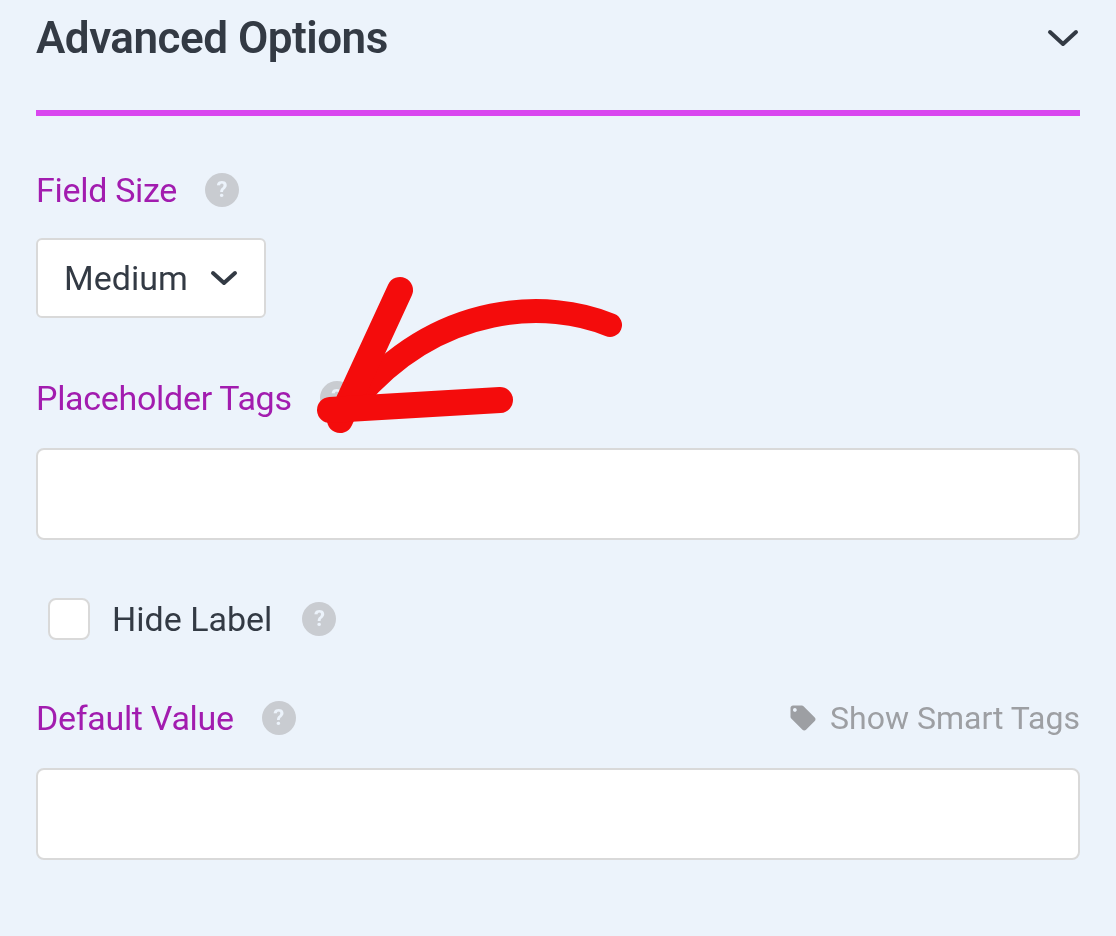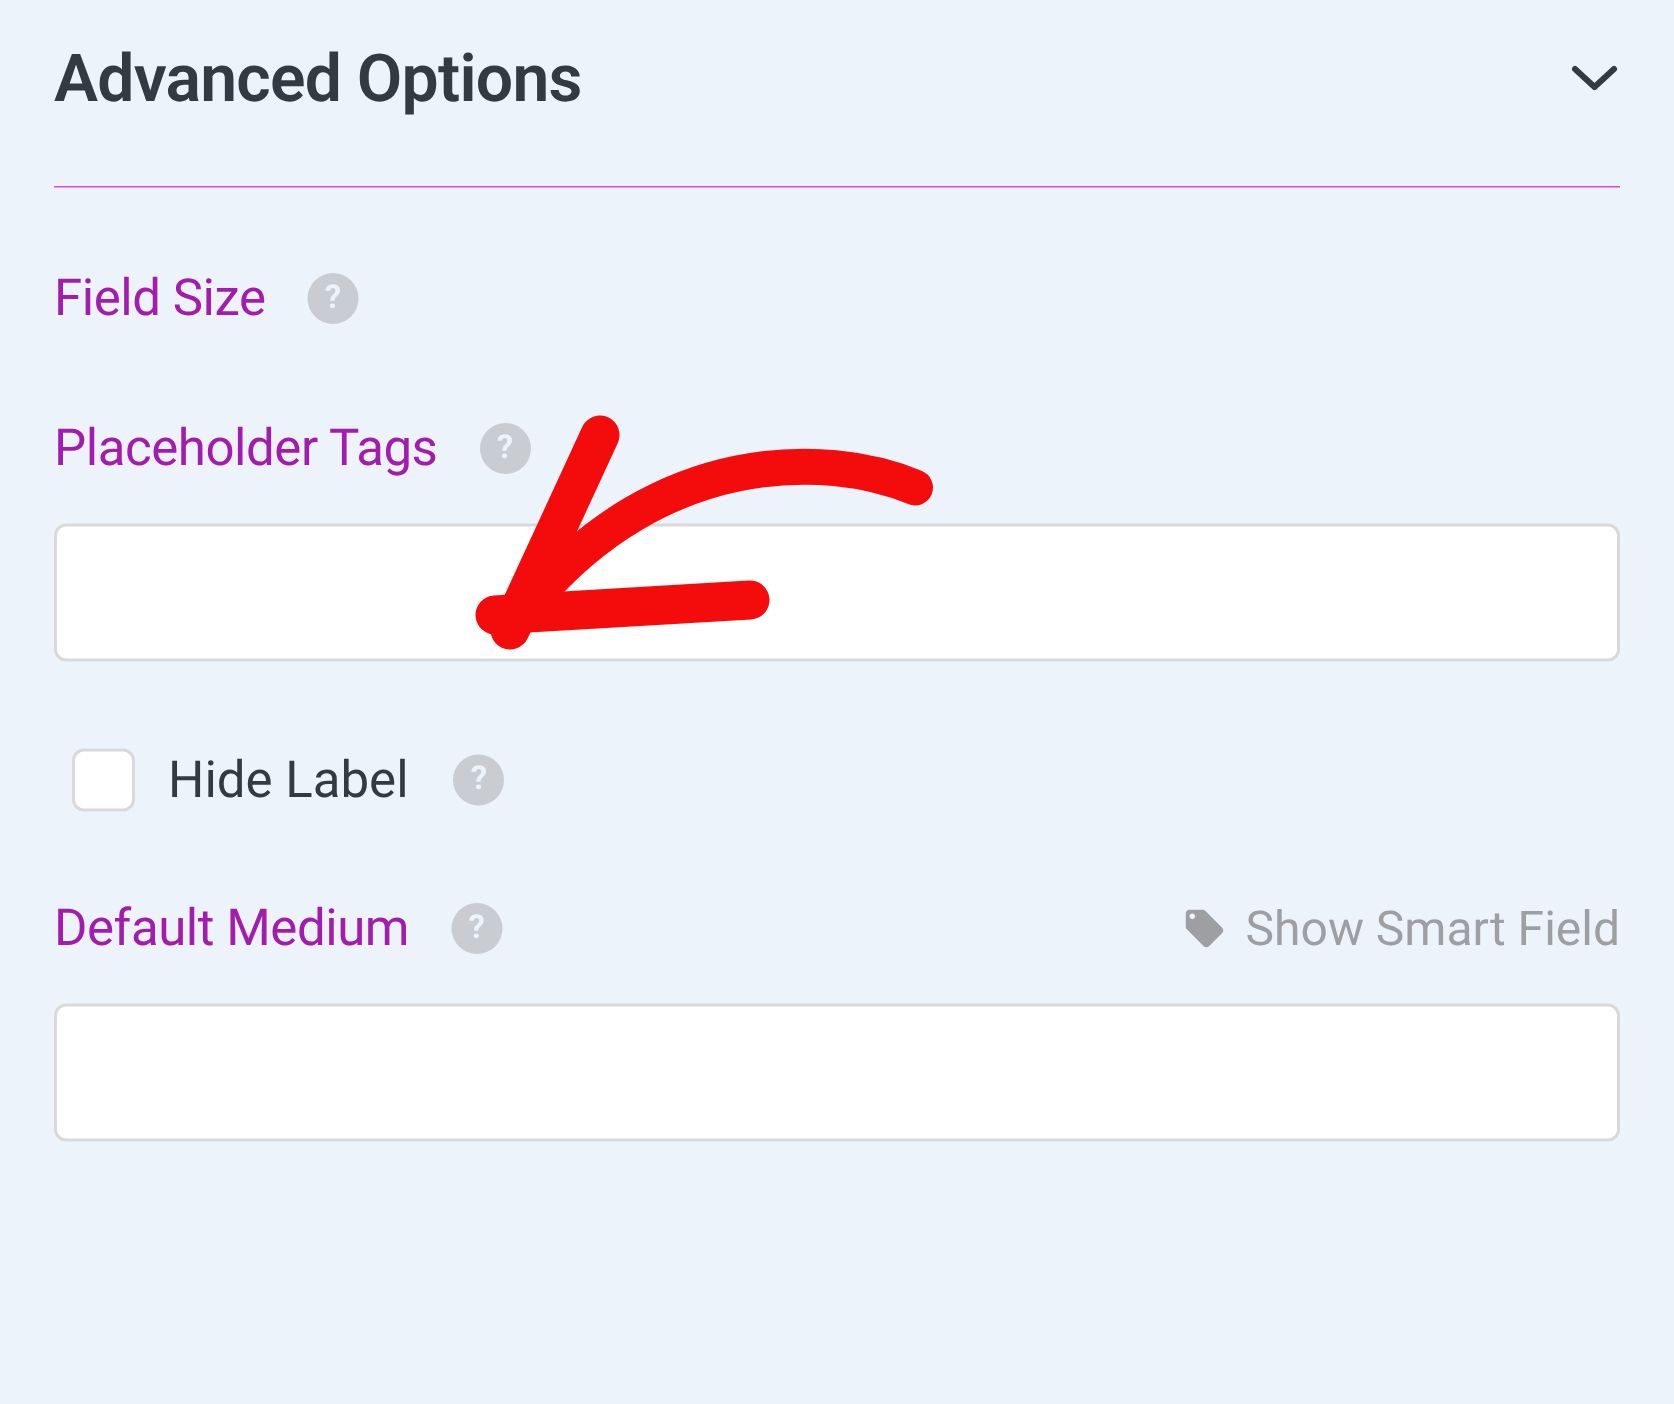--- a/index.html
+++ b/index.html
@@ -12,23 +12,23 @@
       color: #333a44;
       position: relative;
       overflow: hidden;
     }
 
     
     .section-header {
       display: flex;
       align-items: center;
       justify-content: space-between;
-      padding-top: 26px;
+      padding-top: 12px;
       padding-bottom: 46px;
-      border-bottom: 1px solid #d946ef;
+      border-bottom: 6px solid #d946ef;
       cursor: pointer;
     }
     .section-header h2 {
       font-size: 44px;
       font-weight: 600;
       color: #333a44;
       letter-spacing: -0.5px;
     }
     .section-header .chev {
       color: #333a44;
@@ -141,48 +141,58 @@
       <polyline points="4,4 17,16 30,4" fill="none" stroke="#333a44" stroke-width="4" stroke-linecap="round" stroke-linejoin="round"></polyline>
     </svg>
   </span>
 </div>
 
 <div class="field">
   <div class="field-label-row">
     <span class="field-label">Field Size</span>
     <span class="help-icon">?</span>
   </div>
+  <div class="select-wrap">
+    <div class="select">
+      <span>Medium</span>
+      <span>
+        <svg width="28" height="18" viewBox="0 0 28 18">
+          <polyline points="3,4 14,14 25,4" fill="none" stroke="#333a44" stroke-width="4" stroke-linecap="round" stroke-linejoin="round"></polyline>
+        </svg>
+      </span>
+    </div>
+  </div>
 </div>
 
 <div class="field" style="margin-top:60px;">
   <div class="field-label-row">
     <span class="field-label">Placeholder Tags</span>
     <span class="help-icon">?</span>
   </div>
   <input type="text" class="text-input" value="" style="">
 </div>
 
 <div class="check-row">
   <div class="checkbox"></div>
   <span class="check-label">Hide Label</span>
   <span class="help-icon">?</span>
 </div>
 
 <div class="default-row">
-  <span class="field-label">Default Medium</span>
+  <span class="field-label">Default Value</span>
   <span style="width:28px;"></span>
   <span class="help-icon">?</span>
   <div class="spacer"></div>
   <div class="smart-tags">
     <span>
       <svg width="30" height="30" viewBox="0 0 24 24" fill="#9d9fa3">
         <path d="M21.41 11.58l-9-9C12.05 2.22 11.55 2 11 2H4c-1.1 0-2 .9-2 2v7c0 .55.22 1.05.59 1.42l9 9c.36.36.86.58 1.41.58s1.05-.22 1.41-.59l7-7c.37-.36.59-.86.59-1.41s-.23-1.06-.59-1.42zM5.5 7C4.67 7 4 6.33 4 5.5S4.67 4 5.5 4 7 4.67 7 5.5 6.33 7 5.5 7z"></path>
       </svg>
     </span>
-    <span>Show Smart Field</span>
+    <span>Show Smart Tags</span>
   </div>
 </div>
 <input type="text" class="text-input" value="" style="">
 
 <div class="arrow-annotation">
   <svg width="340" height="200" viewBox="0 0 340 200">
     <path d="M310 55 C 250 30, 140 30, 55 130" fill="none" stroke="#f40c0c" stroke-width="24" stroke-linecap="round"></path>
     <path d="M40 150 L 100 20" fill="none" stroke="#f40c0c" stroke-width="26" stroke-linecap="round"></path>
     <path d="M30 140 L 200 130" fill="none" stroke="#f40c0c" stroke-width="26" stroke-linecap="round"></path>
   </svg>

